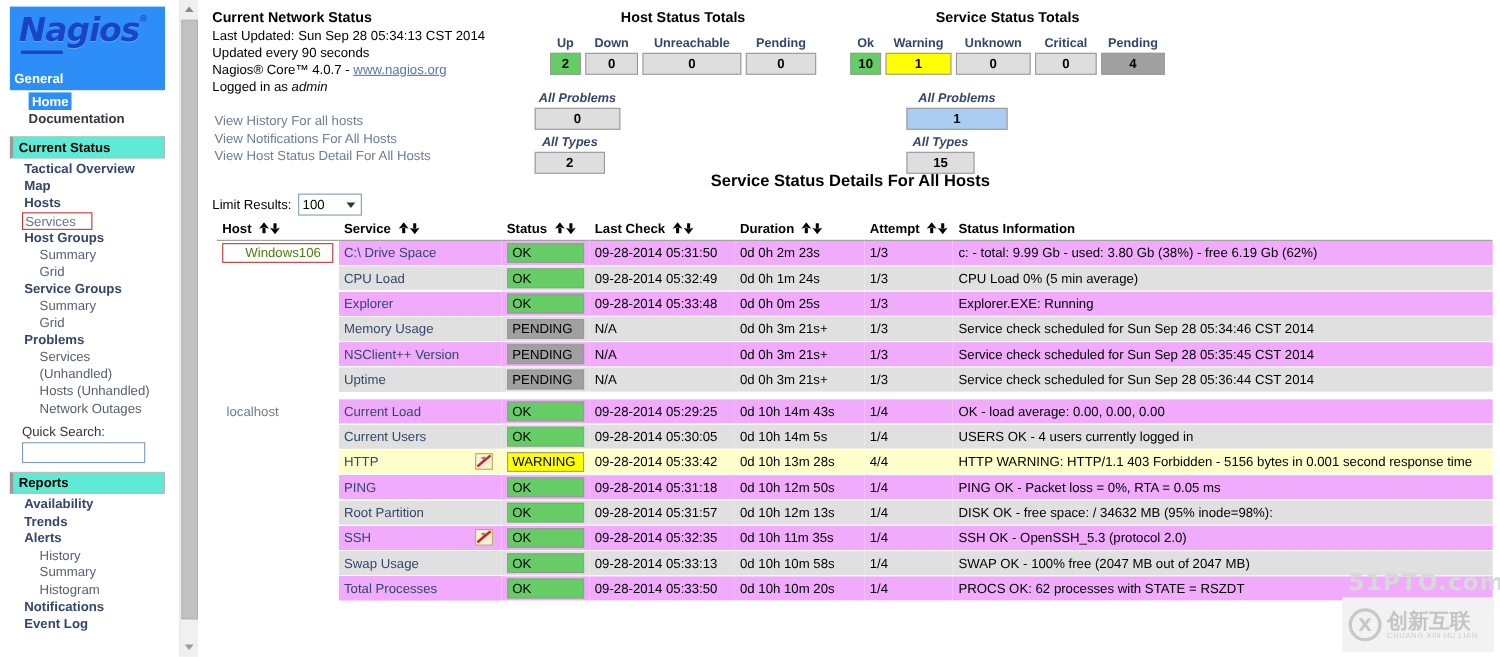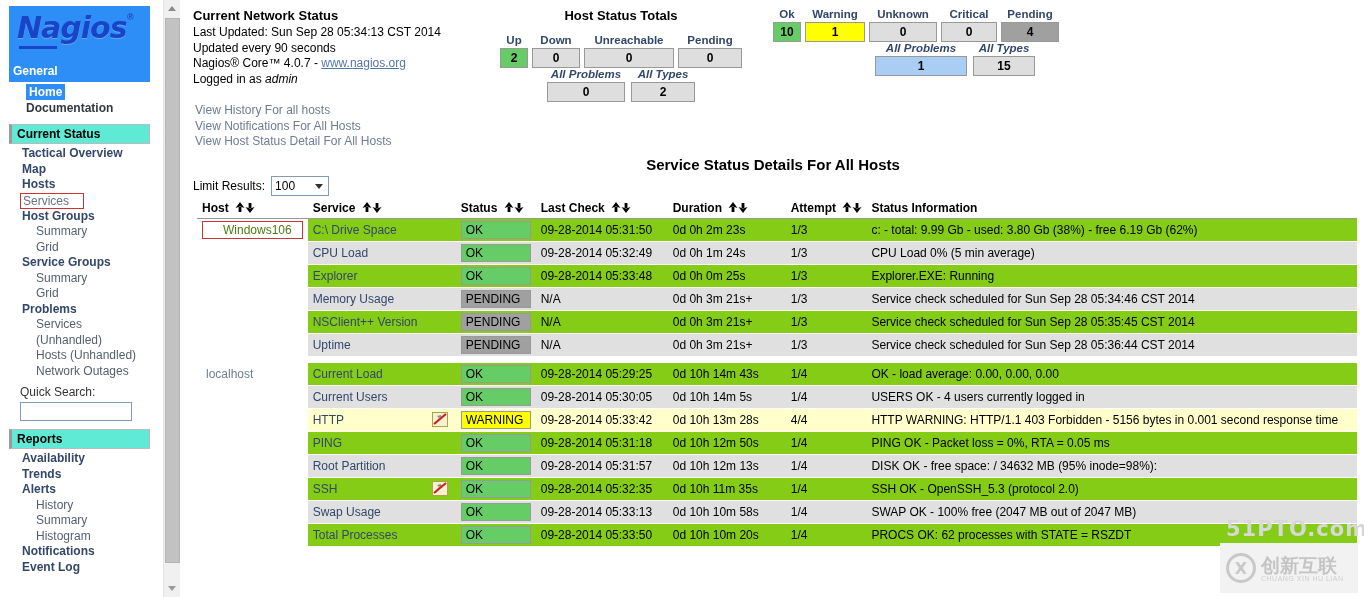--- a/index.html
+++ b/index.html
@@ -170,21 +170,21 @@
   .tcell {
     border: 1px solid #999999;
     background: #dedede;
     font-size: 12px; font-weight: bold; color: #000;
     height: 20px; line-height: 19px; text-align: center;
   }
   .tcell.green { background: #66cc66; }
   .tcell.yellow { background: #ffff00; }
   .tcell.grey-dark { background: #a0a0a0; }
   .tcell.blue { background: #aacdf3; }
-  .subtotals { display: flex; gap: 6px; justify-content: center; margin-top: 0; }
+  .subtotals { display: flex; gap: 6px; justify-content: center; margin-top: 16px; flex-direction: column; }
   .sublabel {
     font-size: 11.5px; font-weight: bold; font-style: italic;
     color: #33466b; text-align: center; margin-bottom: 2px;
   }
 
   
   .page-title {
     text-align: center; font-size: 15px; font-weight: bold;
     margin-top: 4px;
   }
@@ -223,21 +223,21 @@
     white-space: nowrap;
     vertical-align: bottom;
   }
   .sortarrows { display: inline-block; margin-left: 3px; position: relative; top: 1px; }
   table.status td {
     padding: 2px 5px;
     border-bottom: 1px solid #ffffff;
     vertical-align: middle;
     white-space: nowrap;
   }
-  tr.row-even td { background: #84cc16; }
+  tr.row-even td { background: #f0abfc; }
   tr.row-odd  td { background: #e0e0e0; }
   tr.row-warn td { background: #ffffcc; }
   tr.spacer td { background: #ffffff; height: 6px; padding: 0; border: none; }
 
   td.c-host { width: 105px; background: #ffffff !important; }
   td.c-service { width: 148px; color: #33466b; position: relative; }
   td.c-status { width: 74px; padding: 2px 0 2px 0; }
   td.c-lastcheck { width: 132px; }
   td.c-duration { width: 118px; }
   td.c-attempt { width: 72px; }
@@ -424,20 +424,21 @@
             <div class="tcell">0</div>
           </div>
           <div style="width:64px;">
             <div class="sublabel">All Types</div>
             <div class="tcell">2</div>
           </div>
         </div>
       </div>
 
       <div class="totals-block" style="left:565px; width:340px;">
+        <div class="totals-title">Service Status Totals</div>
         <div class="totals-cols">
           <div class="tcol" style="width:28px;">
             <div class="tcol-label">Ok</div>
             <div class="tcell green">10</div>
           </div>
           <div class="tcol" style="width:60px;">
             <div class="tcol-label">Warning</div>
             <div class="tcell yellow">1</div>
           </div>
           <div class="tcol" style="width:68px;">

